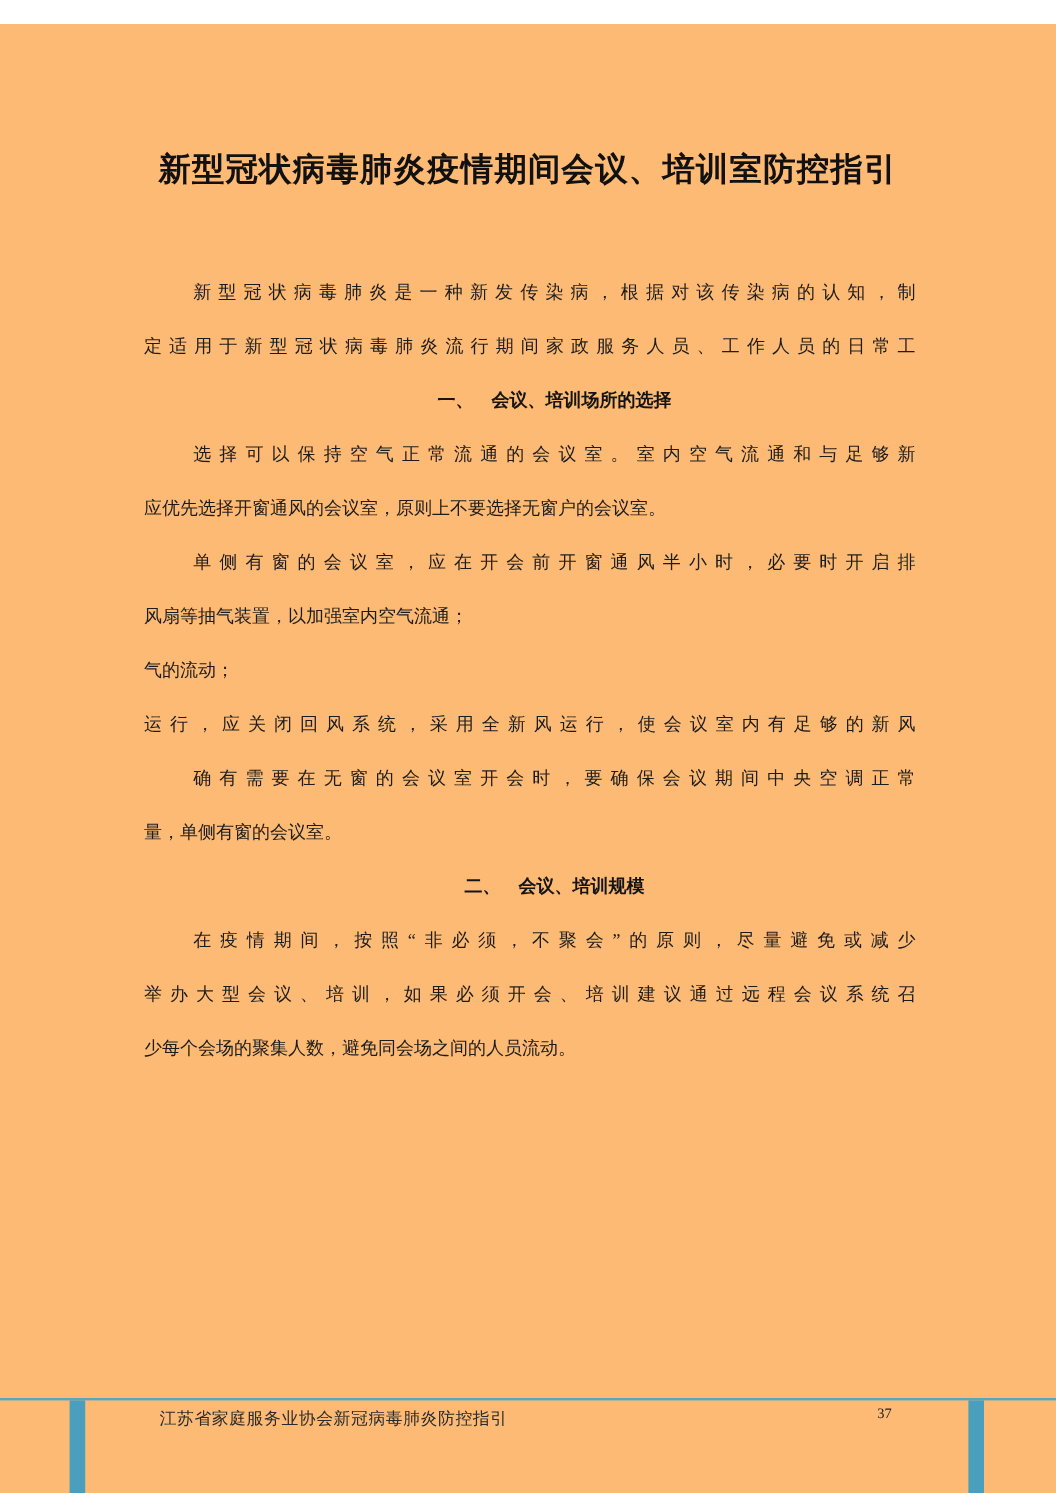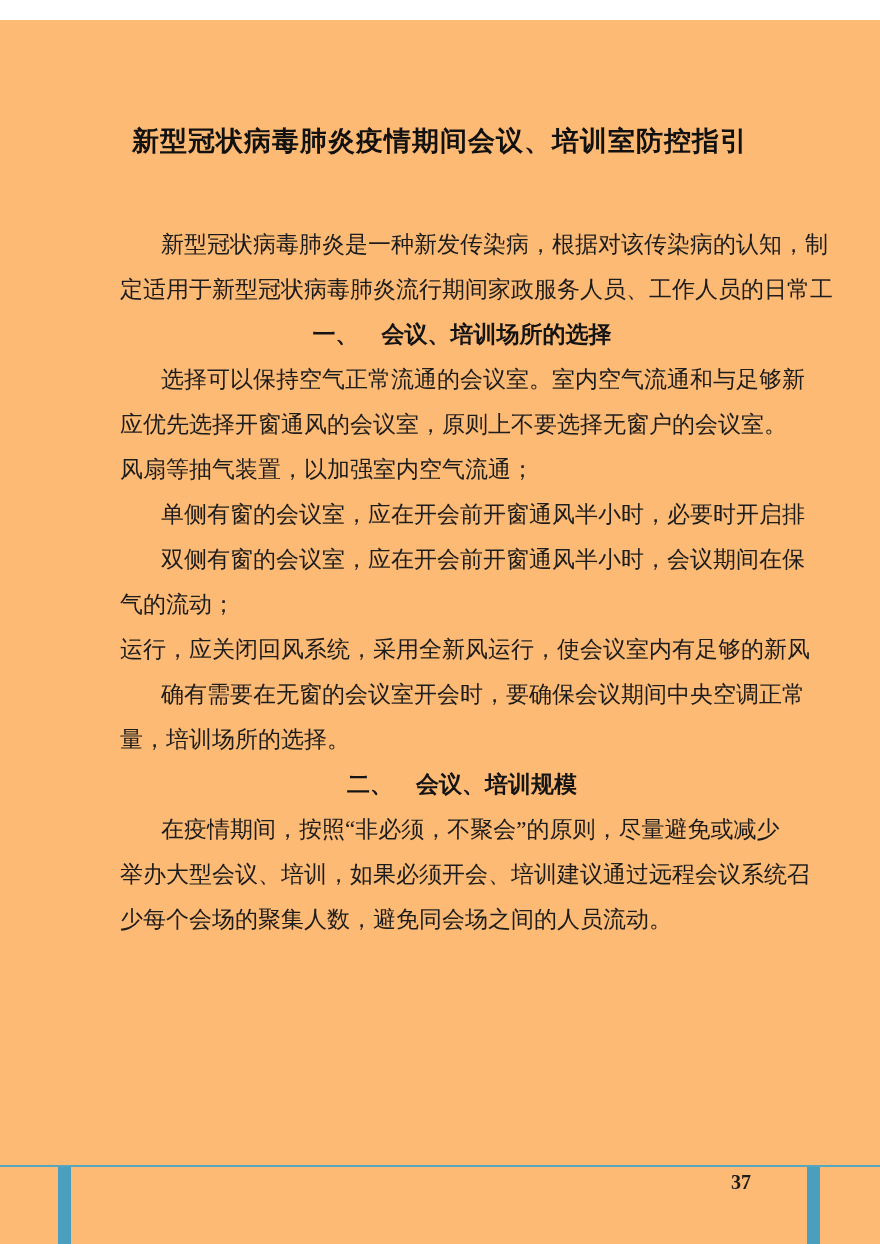--- a/index.html
+++ b/index.html
@@ -32,21 +32,21 @@
     font-size: 27px;
     font-weight: bold;
     letter-spacing: 1px;
     color: #111111;
   }
   .content {
     position: absolute;
     top: 202px;
     left: 120px;
     width: 643px;
-    font-size: 23px;
+    font-size: 15px;
     color: var(--ink);
   }
   .line {
     height: 45px;
     line-height: 45px;
     text-align: justify;
     text-align-last: justify;
     white-space: nowrap;
   }
   .line.last {
@@ -85,53 +85,53 @@
     top: 1154px;
     left: 133px;
     font-size: 14px;
     letter-spacing: 0.5px;
     color: #2b2b2b;
   }
   .page-number {
     position: absolute;
     top: 1151px;
     left: 731px;
-    font-size: 20px;
-    font-weight: 700;
+    font-size: 12px;
+    font-weight: 400;
     color: #1c1c1c;
   }
 </style>
 </head>
 <body>
 
 <div class="page">
 
   <h1 class="doc-title">新型冠状病毒肺炎疫情期间会议、培训室防控指引</h1>
 
   <div class="content" id="content">
       <div class="line first">新型冠状病毒肺炎是一种新发传染病，根据对该传染病的认知，制</div>
       <div class="line">定适用于新型冠状病毒肺炎流行期间家政服务人员、工作人员的日常工</div>
       <div class="heading-line">一、　会议、培训场所的选择</div>
       <div class="line first">选择可以保持空气正常流通的会议室。室内空气流通和与足够新</div>
       <div class="line last">应优先选择开窗通风的会议室，原则上不要选择无窗户的会议室。</div>
+      <div class="line first">单侧有窗的会议室，应在开会前开窗通风半小时，必要时开启排</div>
       <div class="line last">风扇等抽气装置，以加强室内空气流通；</div>
-      <div class="line first">单侧有窗的会议室，应在开会前开窗通风半小时，必要时开启排</div>
-      <div class="line first">双侧有窗的会议室，应在开会前开窗通风半小时，会议期间在保</div>
       <div class="line last">气的流动；</div>
       <div class="line">运行，应关闭回风系统，采用全新风运行，使会议室内有足够的新风</div>
       <div class="line first">确有需要在无窗的会议室开会时，要确保会议期间中央空调正常</div>
-      <div class="line last">量，培训场所的选择。</div>
+      <div class="line last">量，单侧有窗的会议室。</div>
       <div class="heading-line">二、　会议、培训规模</div>
       <div class="line first">在疫情期间，按照“非必须，不聚会”的原则，尽量避免或减少</div>
       <div class="line">举办大型会议、培训，如果必须开会、培训建议通过远程会议系统召</div>
       <div class="line last">少每个会场的聚集人数，避免同会场之间的人员流动。</div>
     </div>
 
   <div class="footer-rule"></div>
 
   <div class="accent-bar left"></div>
 
   <div class="accent-bar right"></div>
 
+  <div class="footer-text">江苏省家庭服务业协会新冠病毒肺炎防控指引</div>
 
   <div class="page-number">37</div>
 
 </div>
 
 </body></html>

